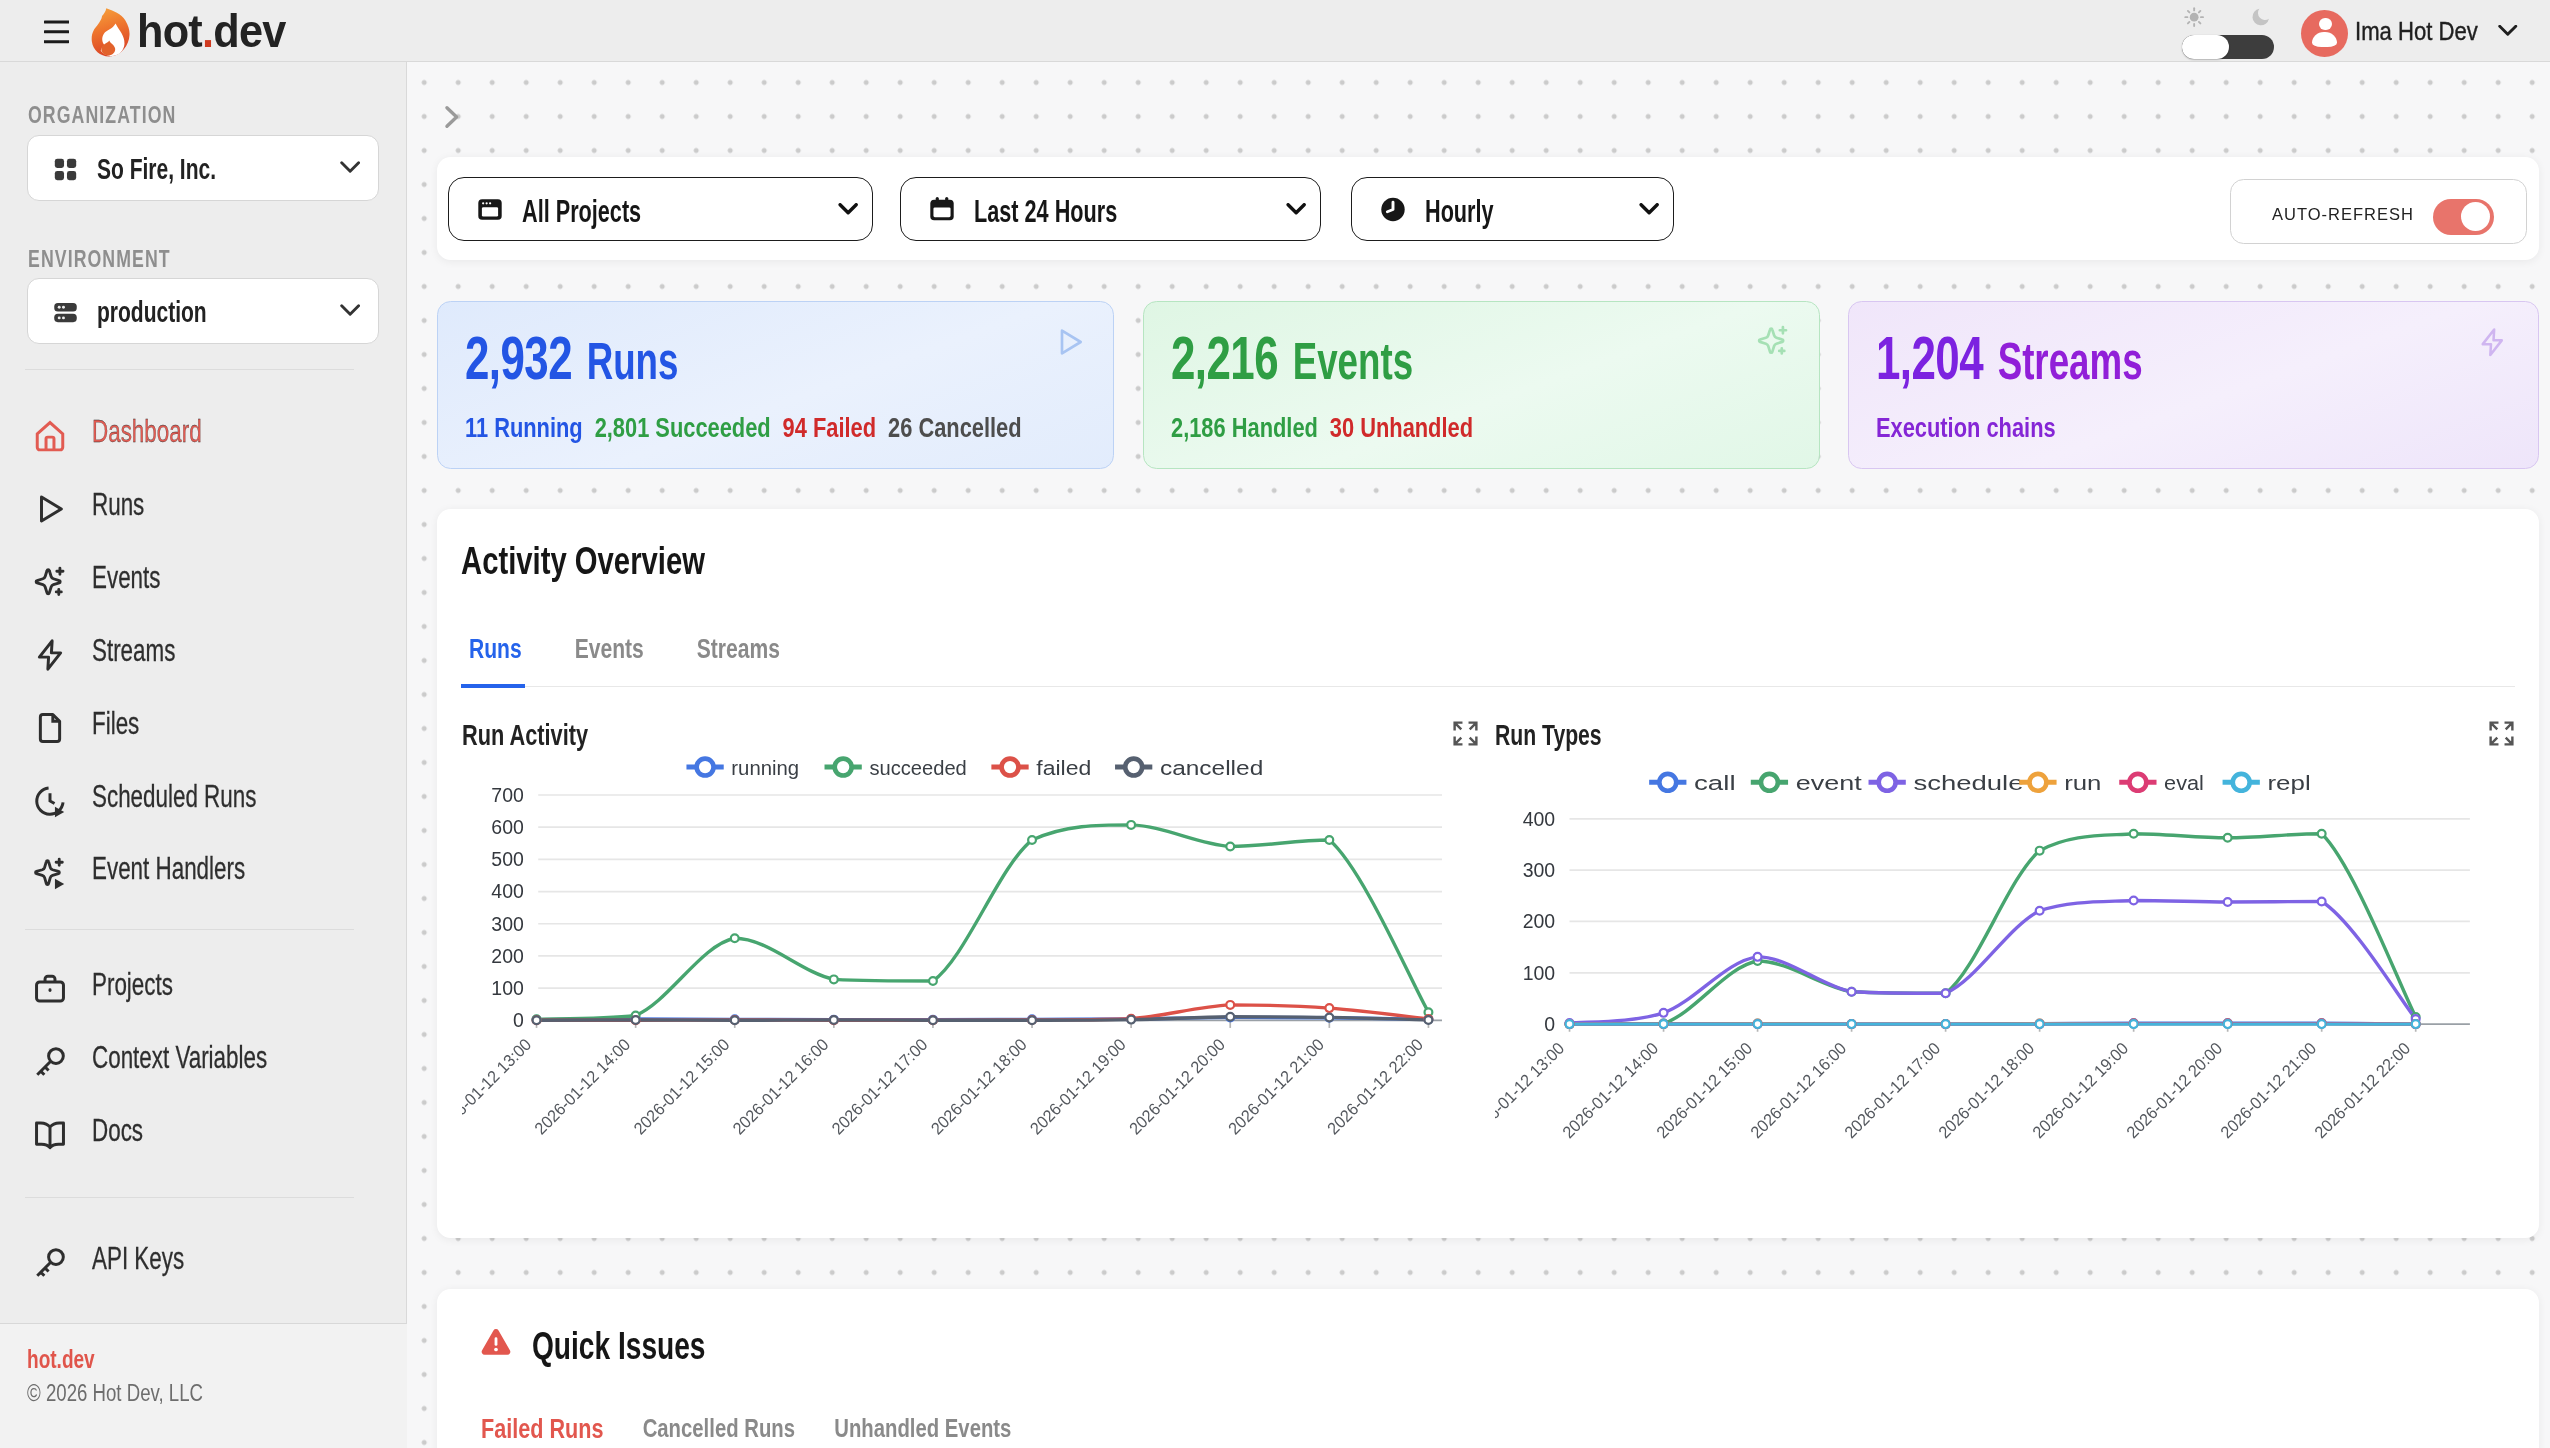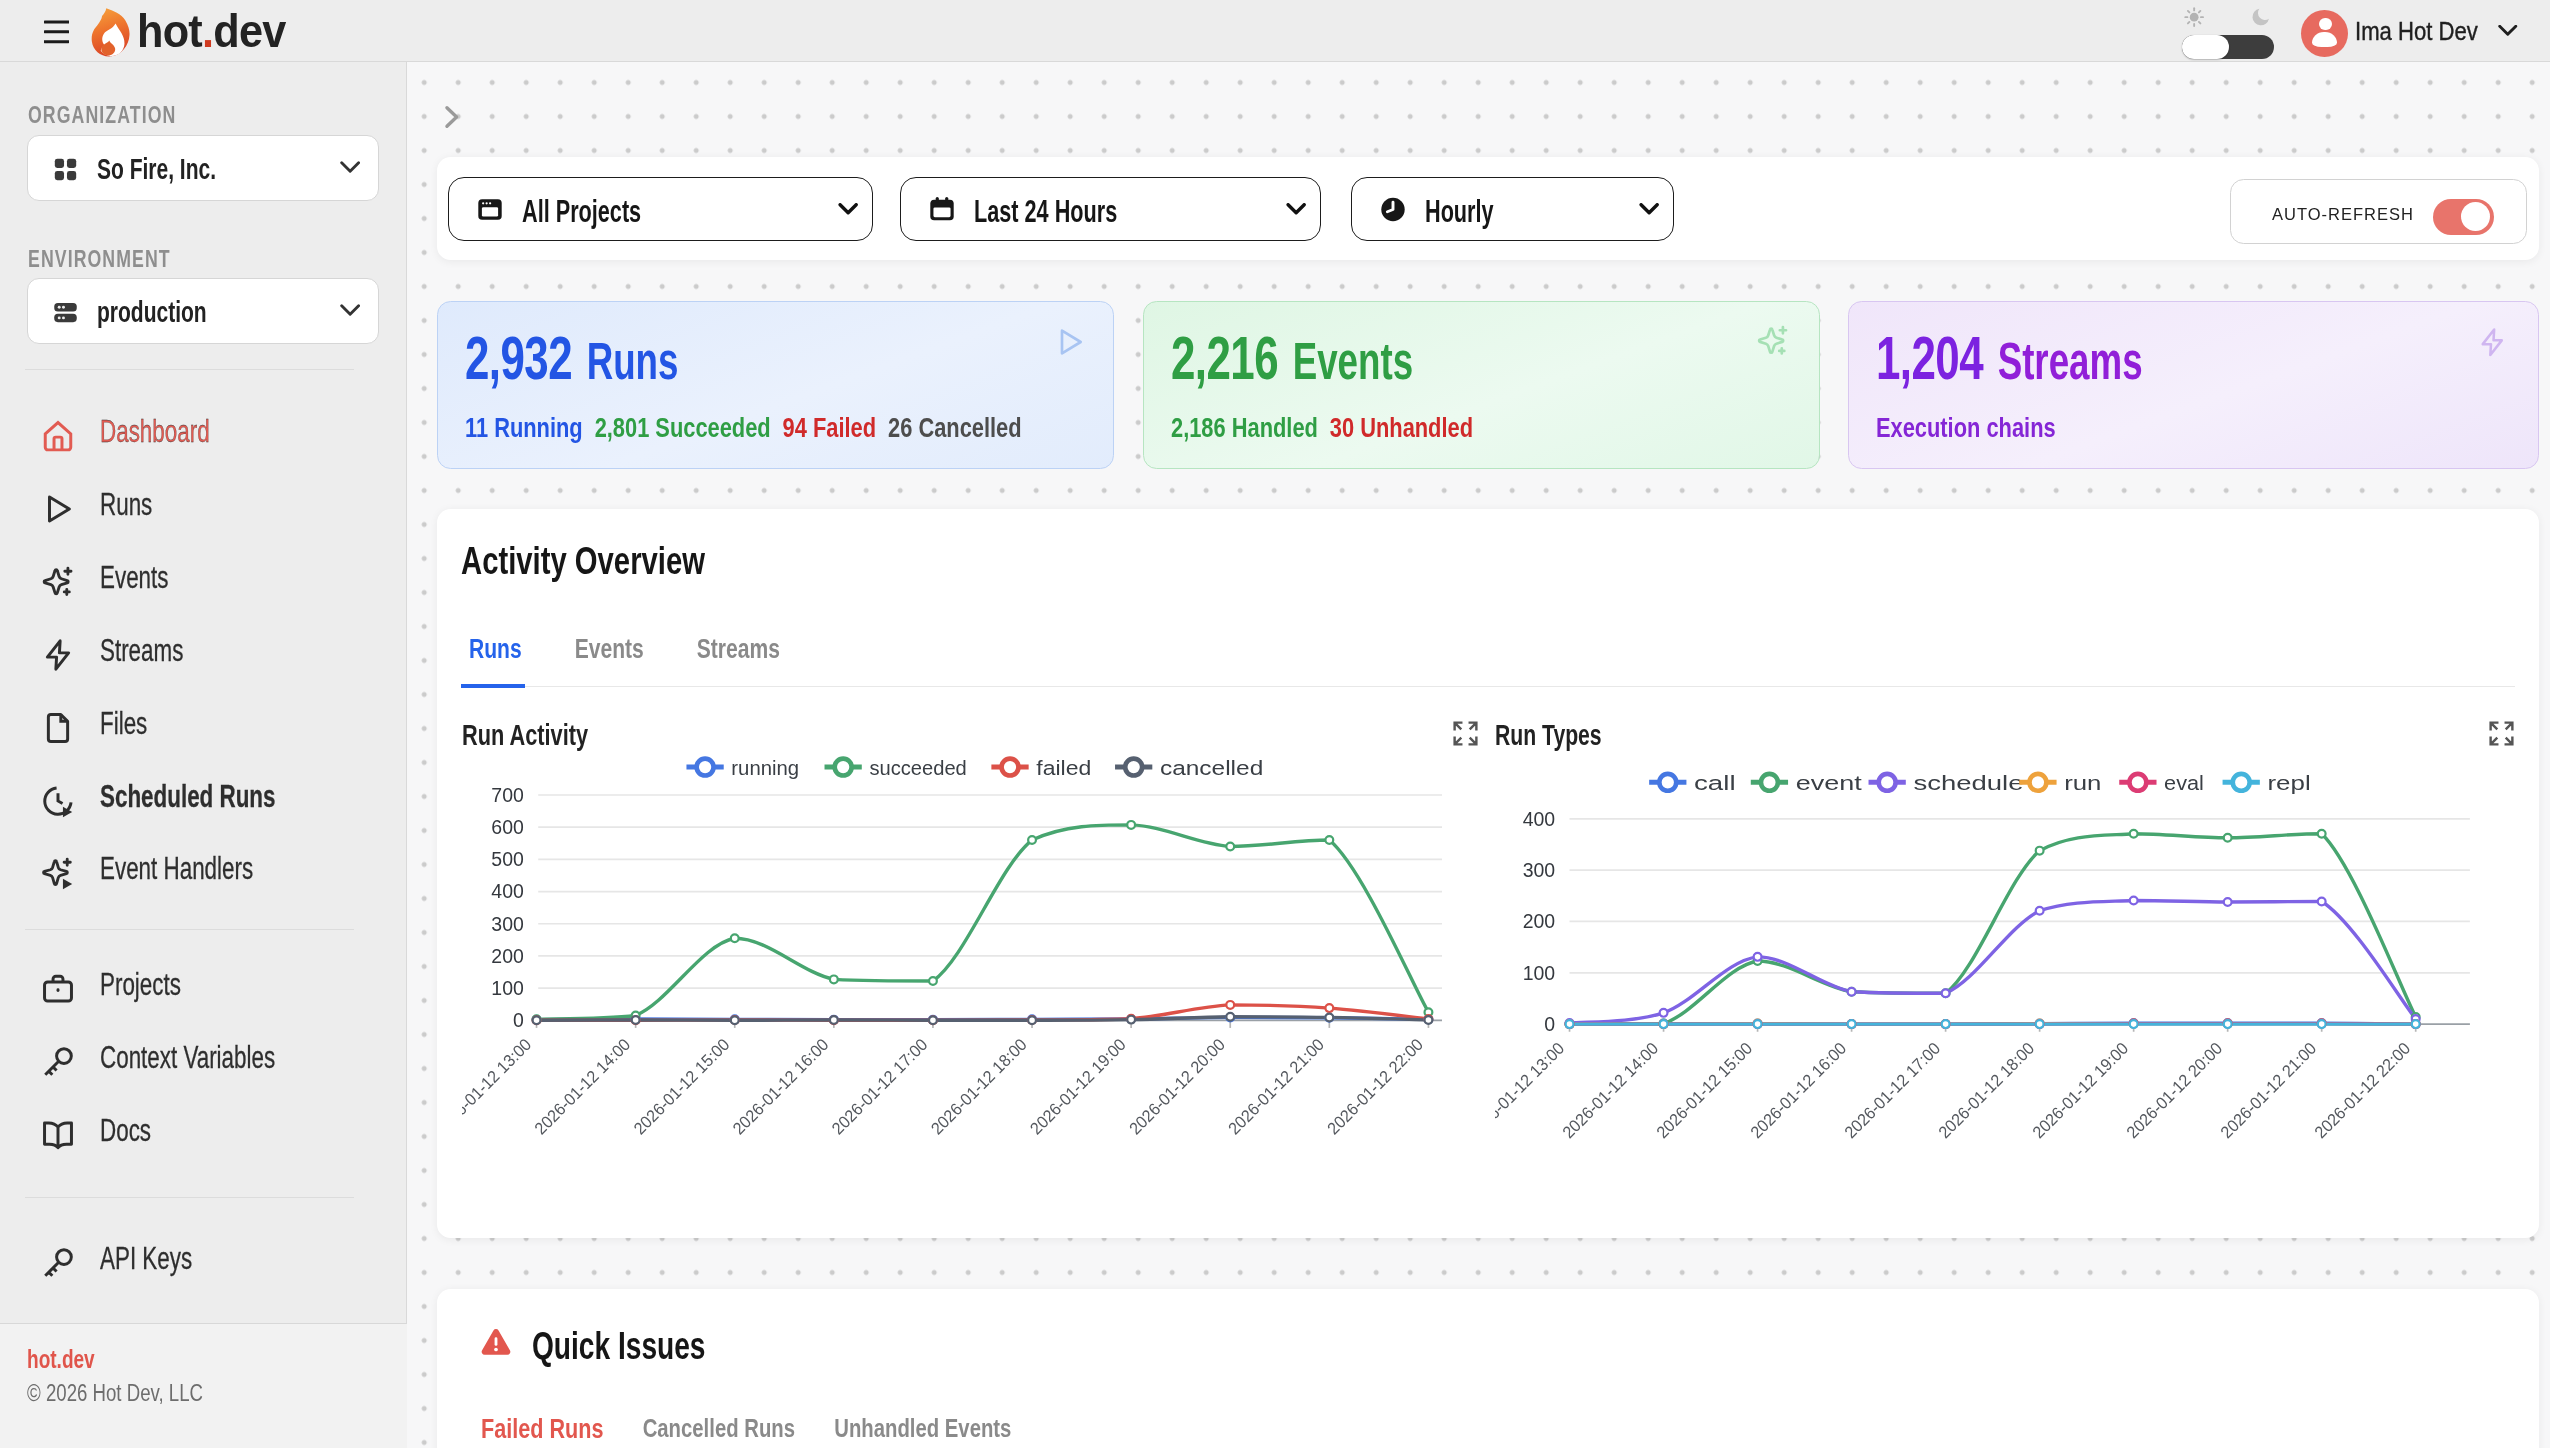--- a/index.html
+++ b/index.html
@@ -12,21 +12,21 @@
   background-image:radial-gradient(circle at 17px 17px, #cbcbcb 0, #cbcbcb 2.1px, rgba(203,203,203,0) 2.9px);
   background-size:34px 34px; background-position:-0.8px 2.5px; overflow:hidden; }
 .card { position:absolute; background:#fff; border-radius:13.6px; box-shadow:0 1.7px 8.5px rgba(0,0,0,.06); }
 .ddbtn { position:absolute; background:#fff; border:1.9px solid #1d1d1d; border-radius:16px; }
 .ddbtn .lbl { position:absolute; left:73px; top:16px; font-weight:700; font-size:30.5px; color:#161616; transform:scaleX(.71); transform-origin:0 50%; white-space:nowrap; }
 .statcard { position:absolute; border-radius:13.6px; top:238px; height:168px; }
 .statnum { position:absolute; left:27px; top:26px; display:flex; align-items:baseline; gap:20.3px; font-weight:700; font-size:61px; letter-spacing:-0.8px; transform:scaleX(.72); transform-origin:0 0; white-space:nowrap; line-height:1; }
 .statnum .unit { font-size:51px; letter-spacing:0; }
 .statsub { position:absolute; left:27px; top:108px; font-weight:700; font-size:28px; transform:scaleX(.78); transform-origin:0 0; white-space:nowrap; line-height:1.3; }
 .statsub span { margin-right:15.3px; }
-.sideitem { position:absolute; left:12px; width:407px; height:73px; }
+.sideitem { position:absolute; left:4px; width:407px; height:73px; }
 .sideitem .ic { position:absolute; left:29px; top:19.5px; width:34px; height:34px; }
 .sideitem .tx { position:absolute; left:88px; top:14.4px; font-size:32px; color:#2e2e2e; -webkit-text-stroke:0.3px #2e2e2e; transform:scaleX(.70); transform-origin:0 50%; white-space:nowrap; }
 .sidediv { position:absolute; left:25.4px; width:329px; border-top:1.7px solid #dcdcdc; }
 .grouplabel { position:absolute; left:28px; font-size:24.6px; font-weight:700; color:#8e8e8e; letter-spacing:1.5px; transform:scaleX(.72); transform-origin:0 50%; white-space:nowrap; }
 .sidedd { position:absolute; left:27px; width:352px; height:66px; background:#fff; border:1.7px solid #d6d6d6; border-radius:12px; }
 .sidedd .tx { position:absolute; left:69px; top:16px; font-size:30px; font-weight:700; color:#222; transform:scaleX(.70); transform-origin:0 50%; white-space:nowrap; }
 .tab { font-size:27px; font-weight:700; color:#8a8a8a; }
 text { font-family:"Liberation Sans",sans-serif; }
 </style>
 </head>
@@ -138,21 +138,21 @@
       </svg>
     <div class="tx">Streams</div>
   </div>
   <div class="sideitem" style="top:629px;">
     <svg class="ic" viewBox="0 0 24 24" fill="none" stroke="#2e2e2e" stroke-width="2.1">
         <path d="M14 2.5 H7 a1.8 1.8 0 0 0 -1.8 1.8 v15.4 a1.8 1.8 0 0 0 1.8 1.8 h10 a1.8 1.8 0 0 0 1.8 -1.8 V7.3 Z" stroke-linejoin="round"></path>
         <path d="M14 2.5 V7.3 H18.8"></path>
       </svg>
     <div class="tx">Files</div>
   </div>
-  <div class="sideitem" style="top:702px;font-weight:bold;">
+  <div class="sideitem" style="top:702px;">
     <svg class="ic" viewBox="0 0 24 24" fill="none" stroke="#2e2e2e" stroke-width="2.1">
         <path d="M21.2 13 A 9.3 9.3 0 1 1 11 2.8"></path>
         <path d="M12 6.5 v5.5 l3.2 1.8"></path>
         <path d="M15.5 16 l6.5 3.75 -6.5 3.75 Z" fill="#2e2e2e" stroke="none"></path>
       </svg>
     <div class="tx">Scheduled Runs</div>
   </div>
   <div class="sideitem" style="top:774px;">
     <svg class="ic" viewBox="0 0 24 24" fill="none" stroke="#2e2e2e" stroke-width="2">
         <path d="M9.4 3.9 c0.2 -0.8 1.4 -0.8 1.6 0 l1.2 4.2 a2.5 2.5 0 0 0 1.6 1.6 l4.2 1.2 c0.8 0.2 0.8 1.4 0 1.6 l-4.2 1.2 a2.5 2.5 0 0 0 -1.6 1.6 l-1.2 4.2 c-0.2 0.8 -1.4 0.8 -1.6 0 l-1.2 -4.2 a2.5 2.5 0 0 0 -1.6 -1.6 l-4.2 -1.2 c-0.8 -0.2 -0.8 -1.4 0 -1.6 l4.2 -1.2 a2.5 2.5 0 0 0 1.6 -1.6 Z" stroke-linejoin="round"></path>

